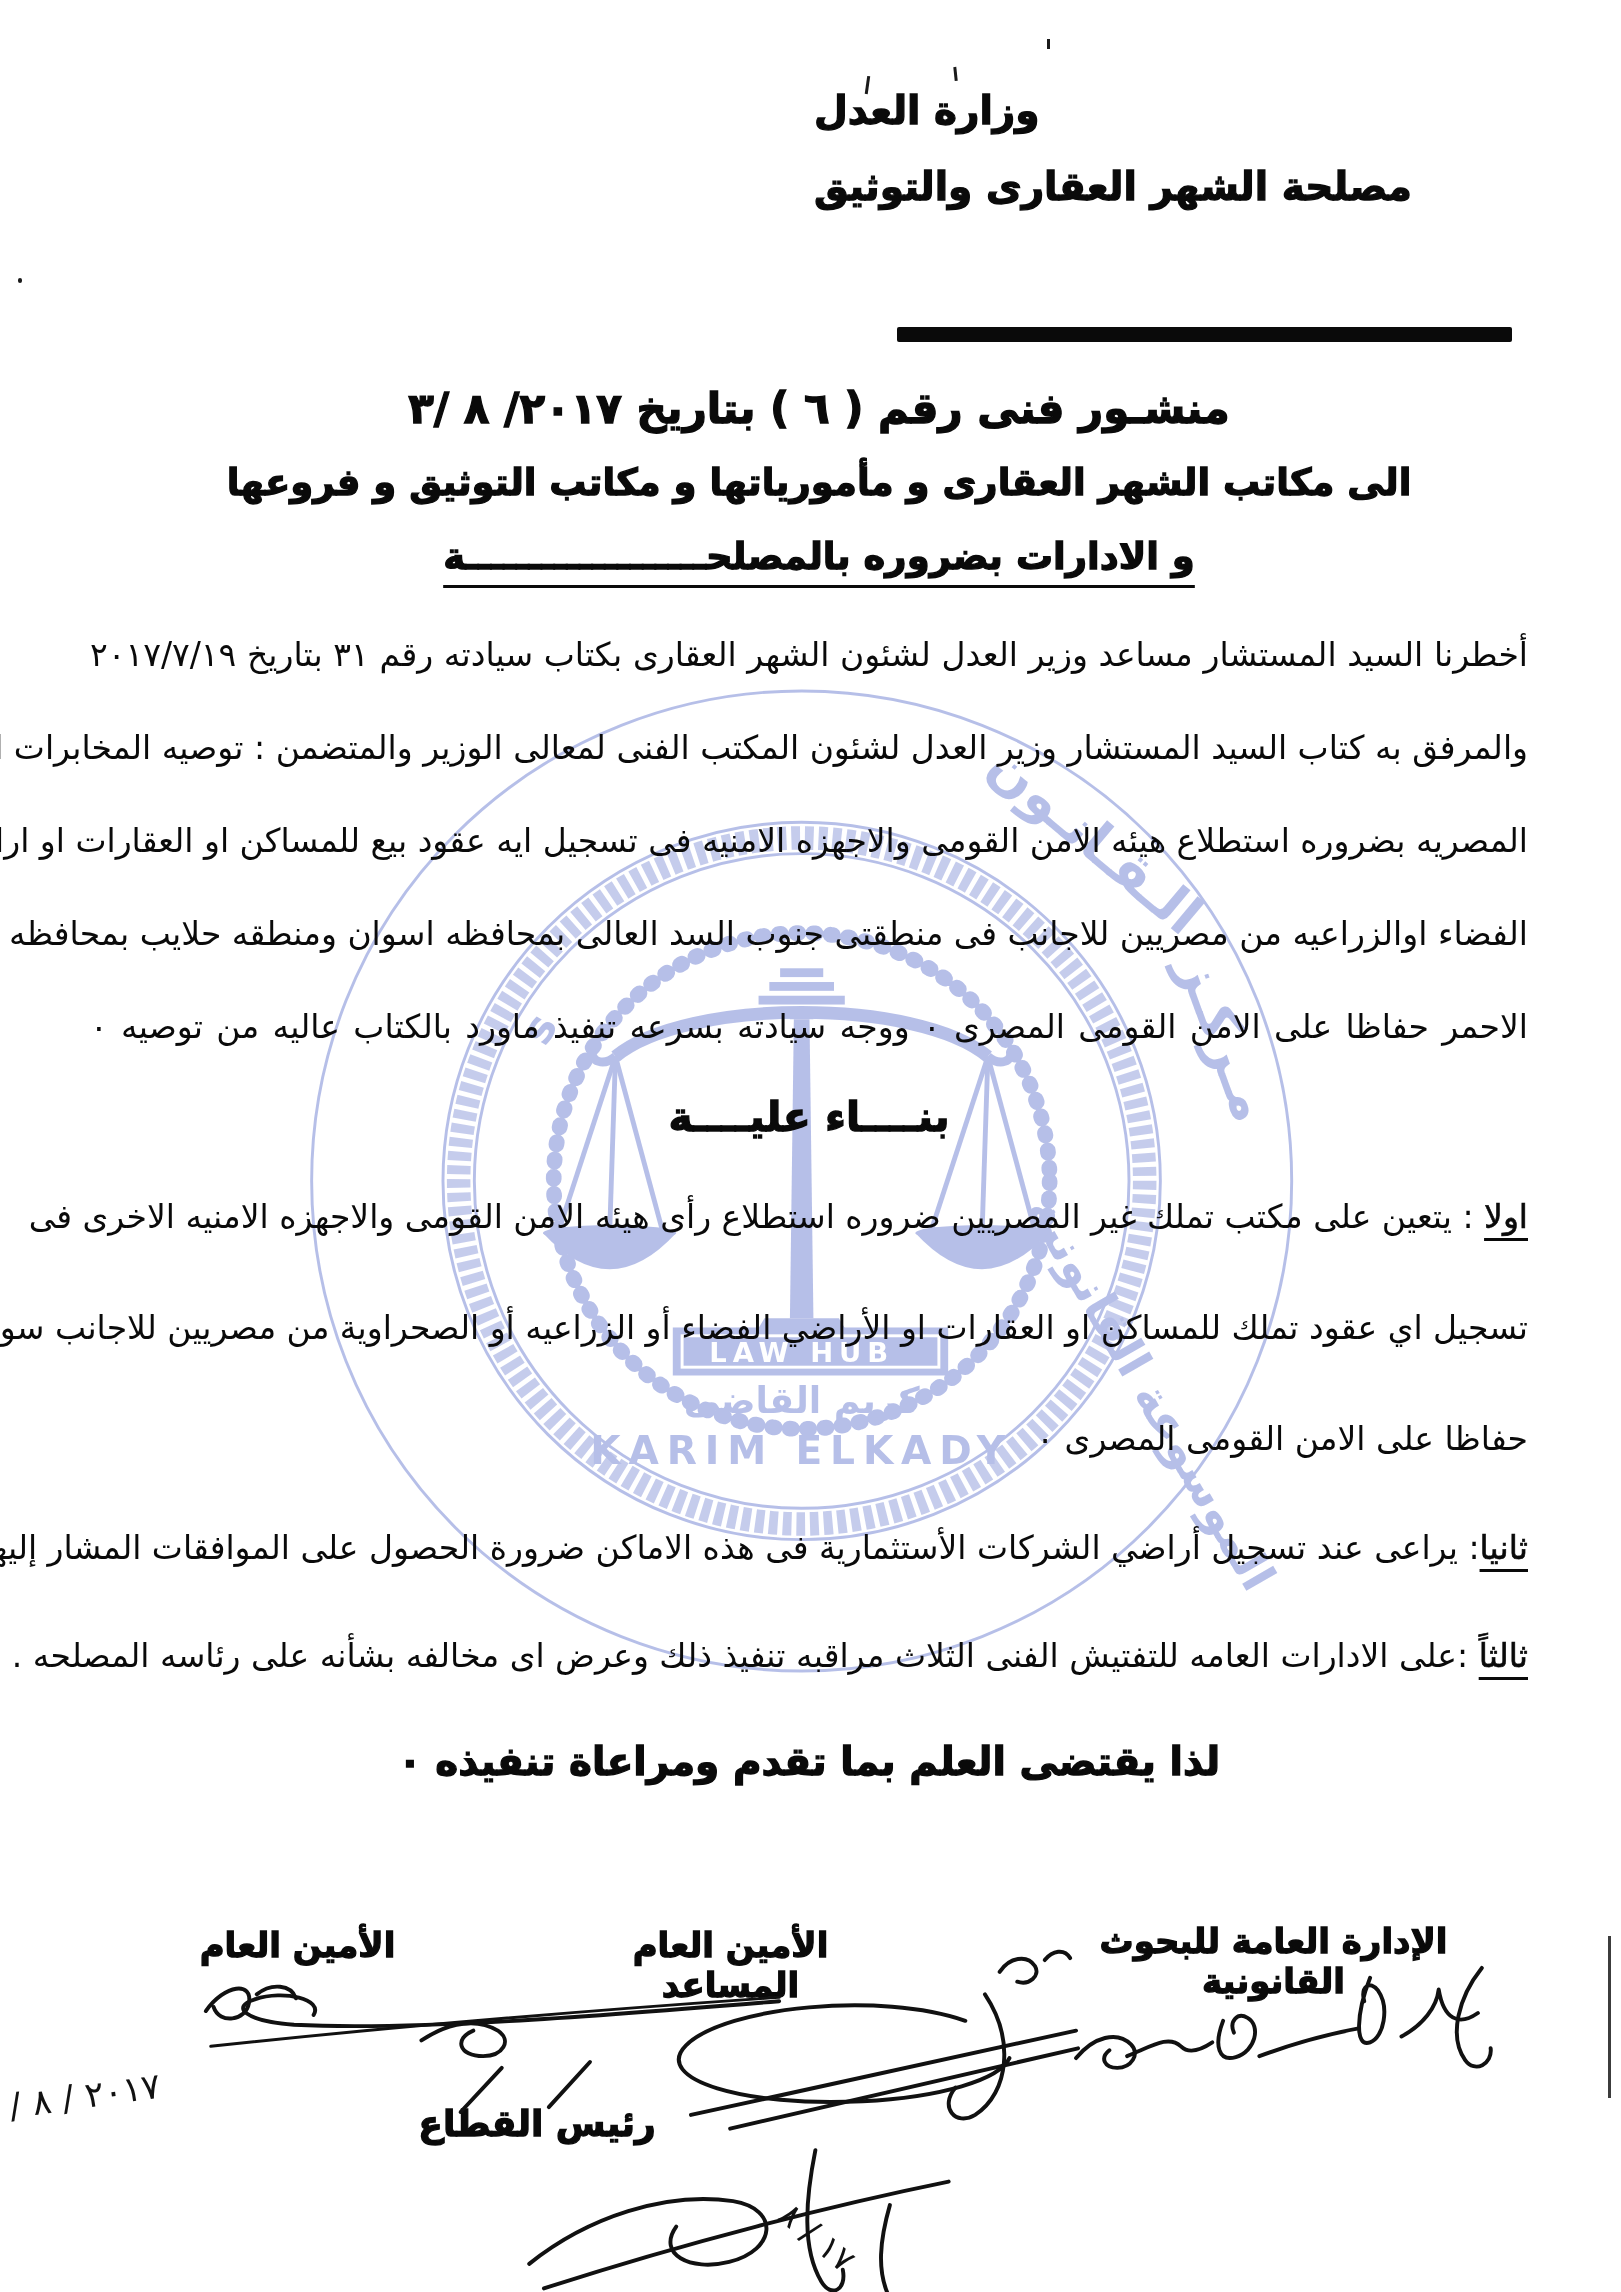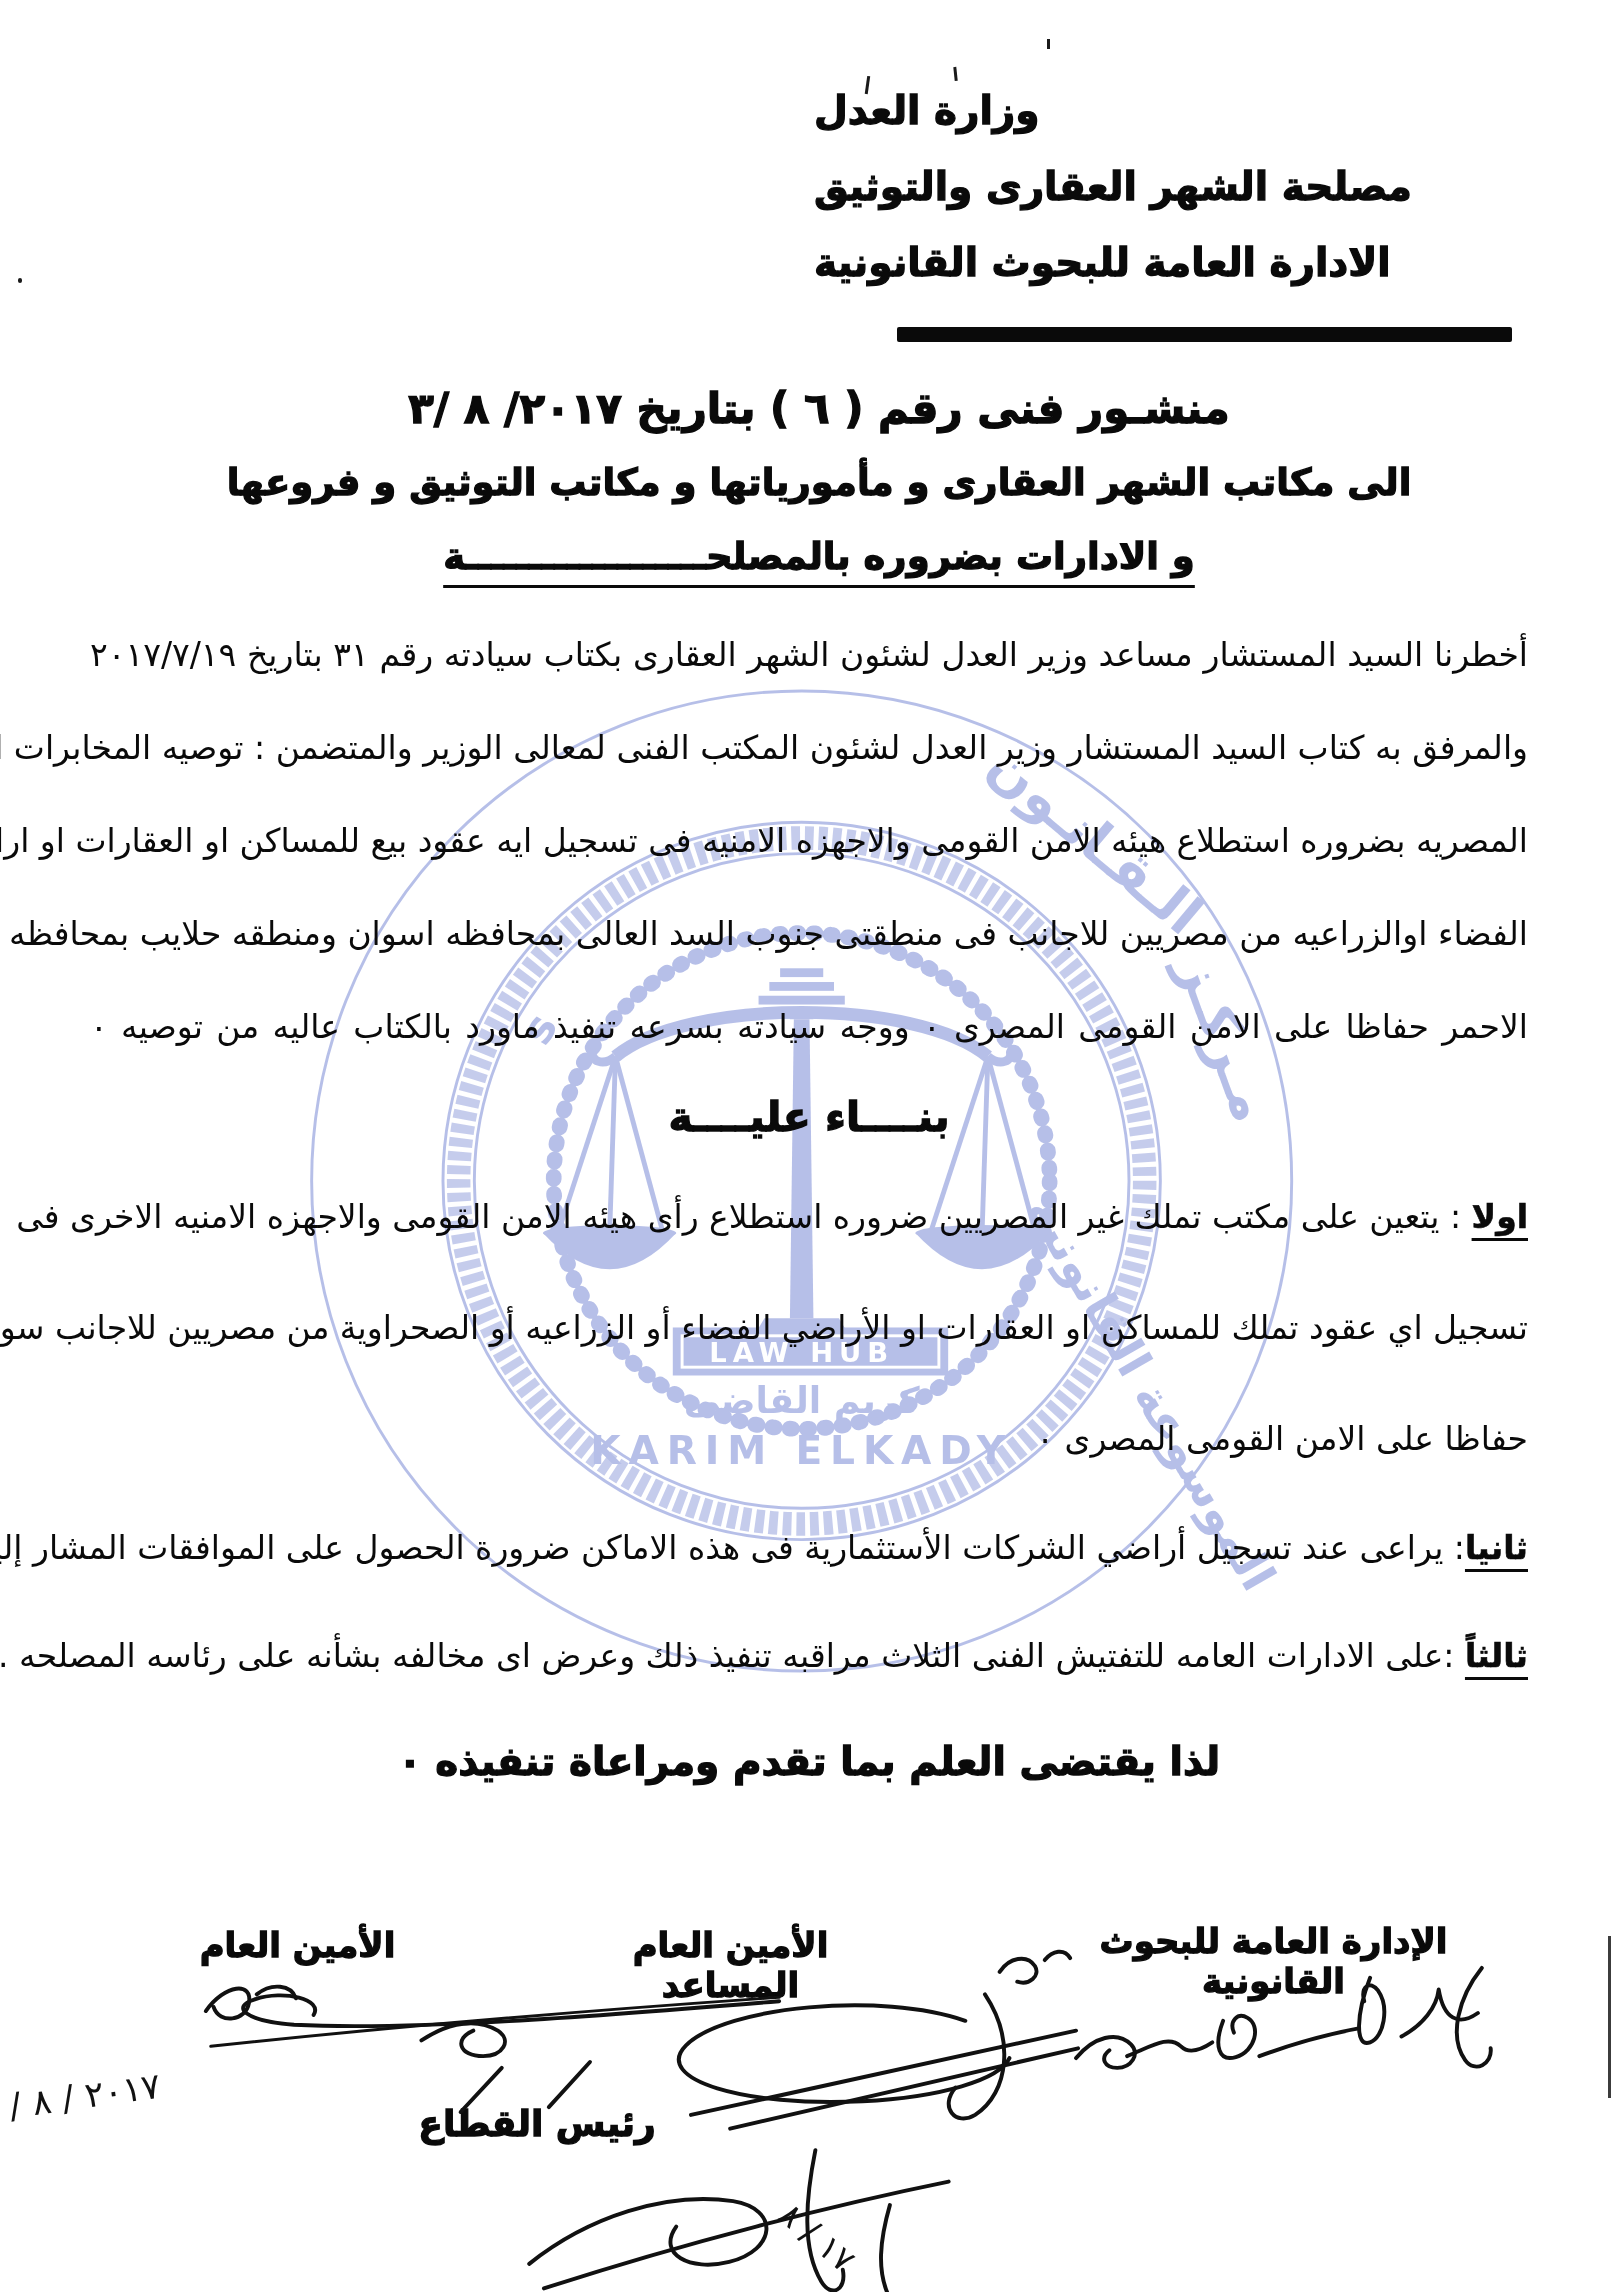--- a/index.html
+++ b/index.html
@@ -12,21 +12,21 @@
     font-family:"DejaVu Sans",sans-serif;
     direction:rtl;
     color:#0a0a0a;
   }
   .layer{position:absolute;inset:0;}
   .watermark{z-index:1;opacity:.62;pointer-events:none;}
   .content{z-index:2;}
   .signatures{z-index:3;pointer-events:none;}
 
   .heavy{font-weight:bold;-webkit-text-stroke:1.3px currentColor;}
-  .semiheavy{font-weight:bold;-webkit-text-stroke:0.6px currentColor;}
+  .semiheavy{font-weight:normal;-webkit-text-stroke:0.6px currentColor;}
 
   .header-block{
     position:absolute;top:73px;left:814px;width:617px;
     text-align:left;font-size:39px;line-height:76px;
   }
   .divider-bar{
     position:absolute;top:327px;left:897px;width:615px;height:14.7px;
     background:#0a0a0a;border-radius:2px;
   }
   .title-block{
@@ -146,21 +146,20 @@
       <text x="818" y="1442" font-size="37" font-weight="bold">كريم القاضى</text>
       <text x="818" y="1494" font-size="40" font-weight="bold" letter-spacing="8">KARIM ELKADY</text>
     </g>
   </svg>
 
   <div class="layer content">
 
     <div class="header-block heavy">
       <div>وزارة العدل</div>
       <div>مصلحة الشهر العقارى والتوثيق</div>
-      <div>الادارة العامة للبحوث القانونية</div>
     </div>
 
     <div class="divider-bar"></div>
 
     <div class="title-block heavy">
       <div class="title-line1">منشـور فنى رقم ( ٦ )  بتاريخ   ٢٠١٧/ ٨ /٣</div>
       <div class="title-line2">الى مكاتب الشهر العقارى و مأمورياتها و مكاتب التوثيق و فروعها</div>
       <div class="title-line3">و الادارات بضروره بالمصلحـــــــــــــــــــة</div>
     </div>
 

